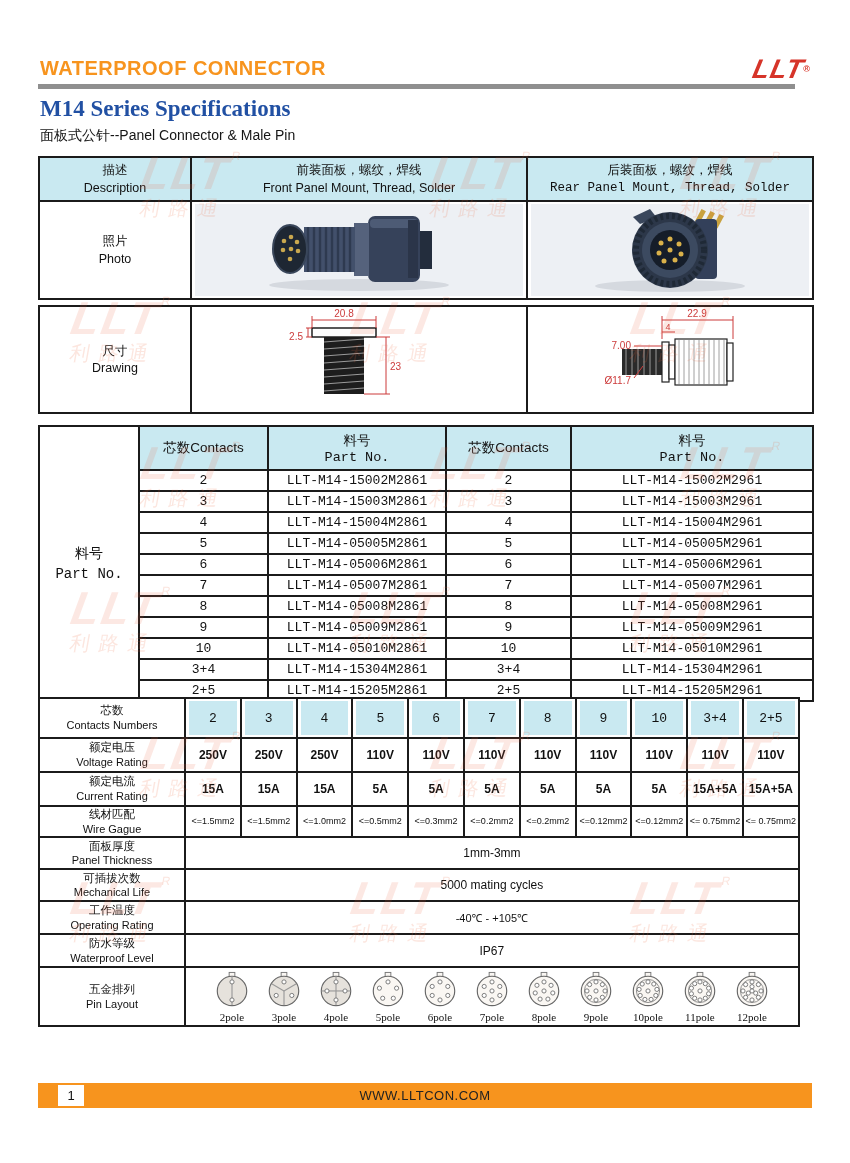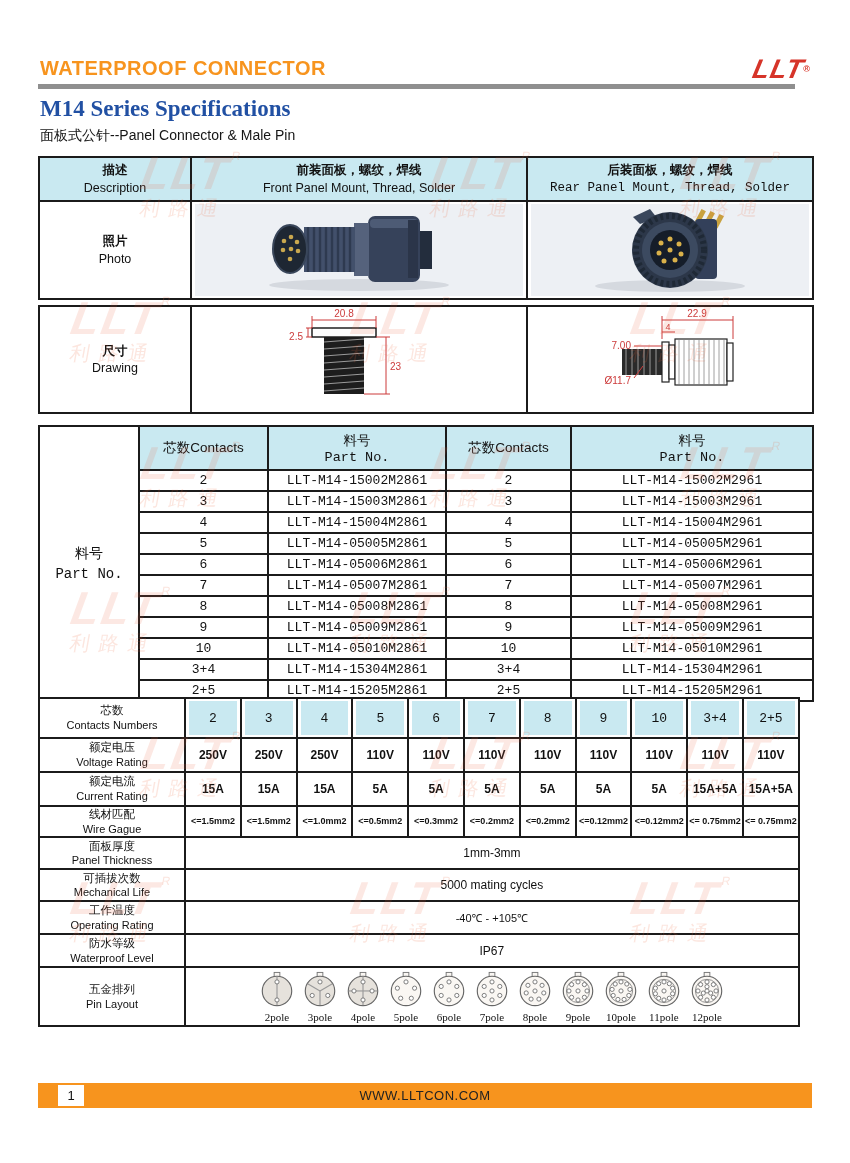--- a/index.html
+++ b/index.html
@@ -25,21 +25,21 @@
       letter-spacing:1px;display:inline-block;transform:skewX(-12deg);}
   .logo sup{color:#D63429;font-size:9px;font-weight:bold;}
   .series-title{left:40px;top:96px;font-family:"Liberation Serif",serif;font-weight:bold;
       font-size:23px;color:#2150A3;}
   .subtitle{left:40px;top:127px;font-size:14px;color:#151515;}
 
   
   table{border-collapse:collapse;table-layout:fixed;}
   td,th{border:2px solid #1b1b1b;padding:0;text-align:center;vertical-align:middle;
         font-weight:normal;color:#111;overflow:hidden;}
-  .cell-cn{font-size:12.5px;line-height:1.4;font-weight:bold;}
+  .cell-cn{font-size:12.5px;line-height:1.4;}
   .cell-en{font-size:12.5px;line-height:1.3;}
   .mono{font-family:"Liberation Mono",monospace;}
 
   
   .t1{left:38px;width:774px;}
   .t1a{top:156px;}
   .t1b{top:305px;}
   .ov-head td{background:#C9E9F1;}
   .photo-cell,.draw-cell{background:transparent;}
   .photo-cell svg,.draw-cell svg{display:block;margin:0 auto;}
@@ -51,24 +51,24 @@
   .t2 td.num,.t2 td.part{font-family:"Liberation Mono",monospace;font-size:13px;height:19px;}
 
   
   .t3{top:697px;left:38px;width:760px;}
   .t3 .lbl .cn{font-size:11.5px;line-height:1.35;}
   .t3 .lbl .en{font-size:11px;line-height:1.25;}
   .t3 th.numhead{background:#ffffff;padding:2px 3px;}
   .t3 th.numhead .cfill{background:#C9E9F1;height:100%;min-height:34px;display:flex;
        align-items:center;justify-content:center;font-family:"Liberation Mono",monospace;font-size:13px;}
   .t3 td.val{font-size:12px;font-weight:bold;}
-  .t3 td.wire{font-size:9px;font-weight:bold;line-height:1.25;padding:1px;}
+  .t3 td.wire{font-size:9px;font-weight:normal;line-height:1.25;padding:1px;}
   .t3 td.spanval{font-size:12px;}
   .t3 td.spanval.small{font-size:11px;}
-  .pin-flex{display:flex;align-items:flex-end;justify-content:center;gap:5px;padding:2px 0;}
+  .pin-flex{display:flex;align-items:flex-end;justify-content:center;gap:14px;padding:2px 0;}
   .pin-item{display:flex;flex-direction:column;align-items:center;}
   .pin-item .pin-label{font-family:"Liberation Serif",serif;font-size:11px;margin-top:1px;}
 
   
   .footer-bar{left:38px;top:1083px;width:774px;height:25px;background:#F7941E;}
   .page-box{position:absolute;left:20px;top:2px;width:26px;height:21px;background:#fff;
       font-size:13px;display:flex;align-items:center;justify-content:center;color:#111;}
   .site{position:absolute;left:0;right:0;top:0;height:25px;display:flex;align-items:center;
       justify-content:center;font-size:13px;color:#222;letter-spacing:.5px;}
 

